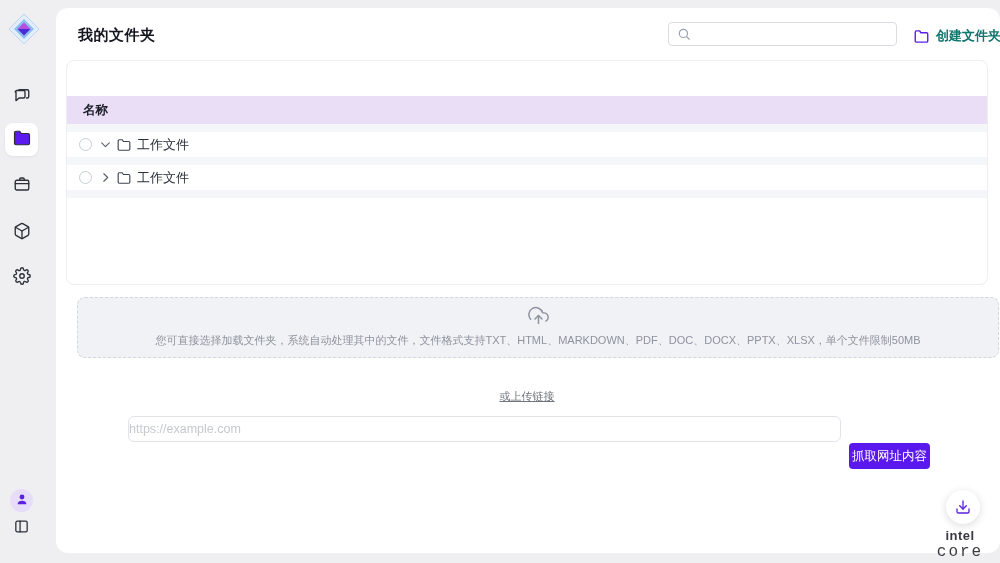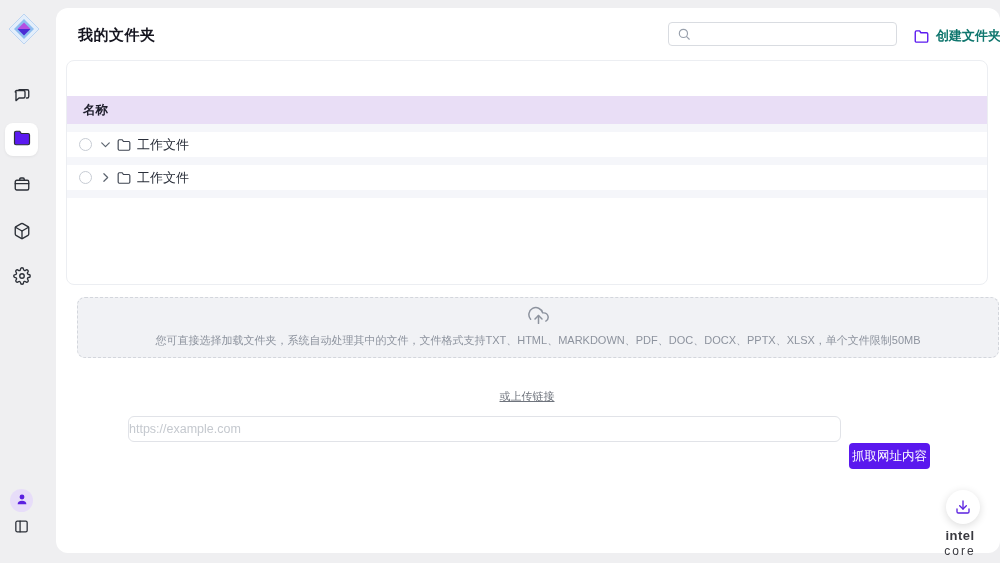--- a/index.html
+++ b/index.html
@@ -54,21 +54,21 @@
   
   .url-input { position:absolute; left:72px; top:408px; width:713px; height:26px; border:1px solid #e1e3e8; border-radius:6px; padding:0 0; font-size:12.5px; color:#333; outline:none; font-family:"Liberation Sans","DejaVu Sans",sans-serif; }
   .url-input::placeholder { color:#c5c9cf; }
   .fetch-btn { position:absolute; left:793px; top:408px; width:81px; height:26px; background:#5a18ee; color:#fff; border:none; border-radius:4px; font-size:12.5px; cursor:pointer; font-family:"Liberation Sans","DejaVu Sans",sans-serif;margin-top:27px; }
 
   
   .fab { position:absolute; left:890px; top:482px; width:34px; height:34px; border-radius:50%; background:#fff; box-shadow:0 2px 8px rgba(0,0,0,.14); display:flex; align-items:center; justify-content:center; cursor:pointer; }
   .intel { position:absolute; left:872px; top:520px; width:64px; text-align:center; color:#3a3a40; }
   .intel-line { font-size:13px; letter-spacing:.5px; }
   .intel-line .i { font-weight:700;margin-top:18px; }
-  .intel-line .c { font-weight:400; letter-spacing:2px; font-size:12px; }
+  .intel-line .c { font-weight:400; letter-spacing:2px; font-size:16px;font-family:Liberation Mono, monospace; }
 </style>
 </head>
 <body>
 
 <div class="sidebar">
   <div class="logo">
     <svg width="34" height="34" viewBox="0 0 34 34">
       <polygon points="17,2 32,17 17,32 2,17" fill="#e3eefb" stroke="#bcd4f1" stroke-width="1"></polygon>
       <polygon points="17,7 27,17 17,27 7,17" fill="#8ebdf0"></polygon>
       <polygon points="17,10.5 23.5,17 10.5,17" fill="#b44fe2"></polygon>

